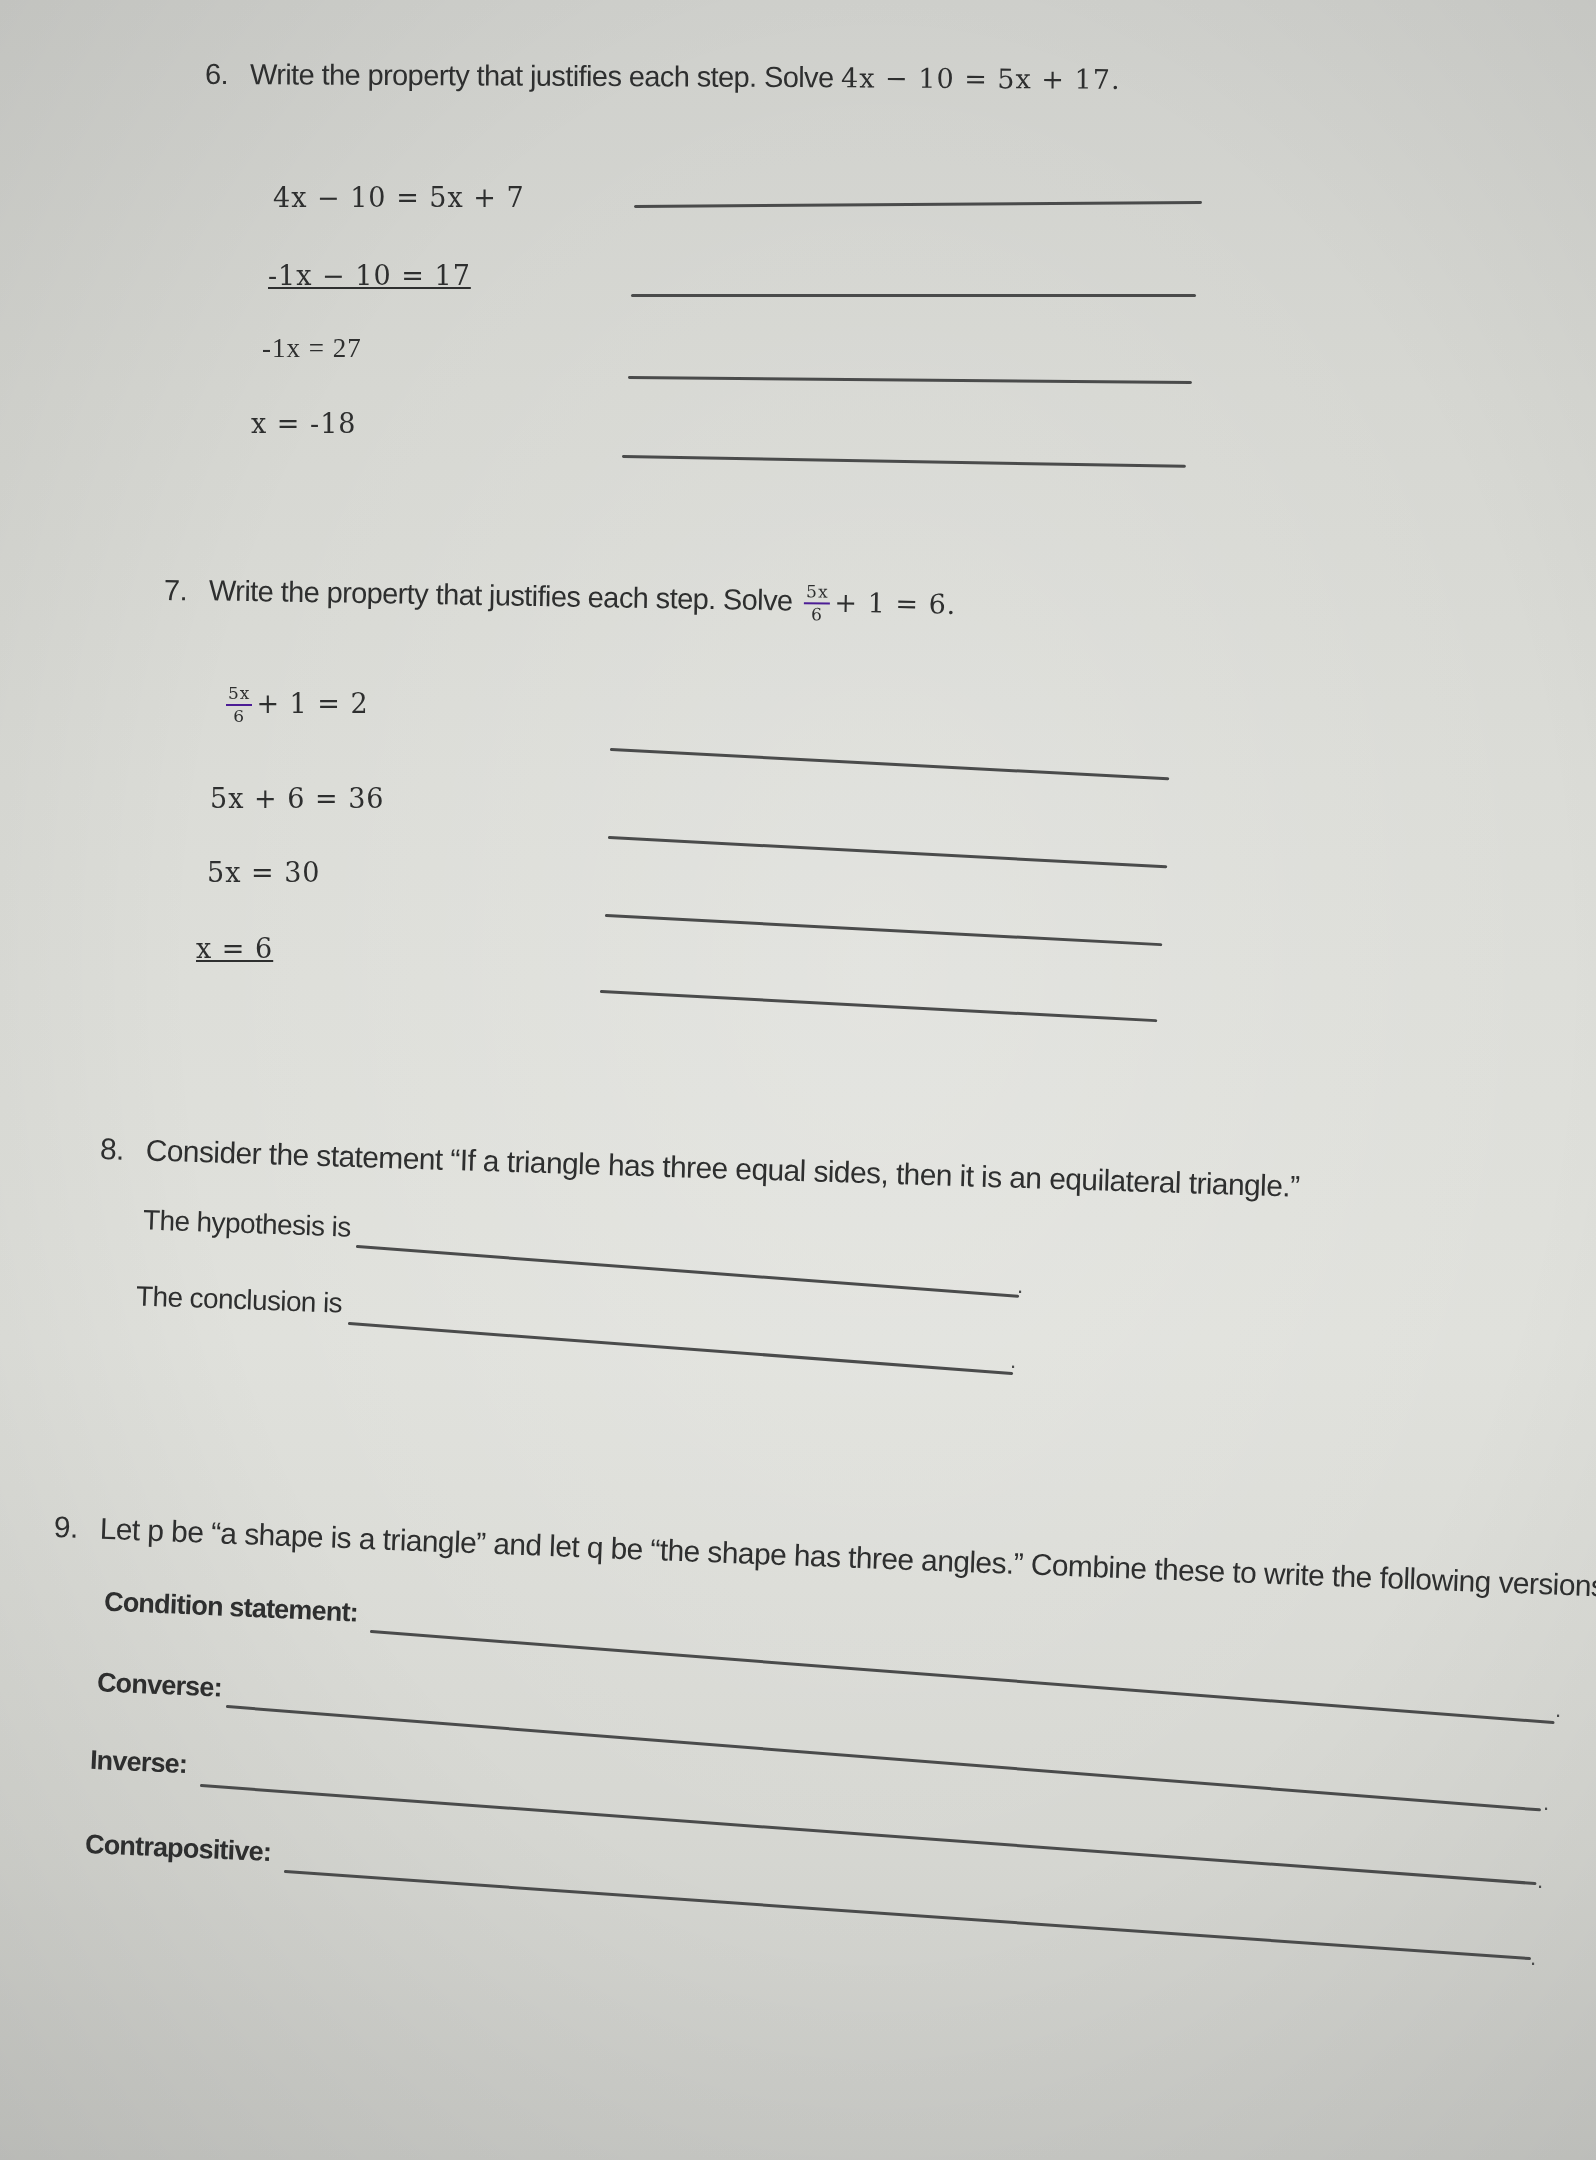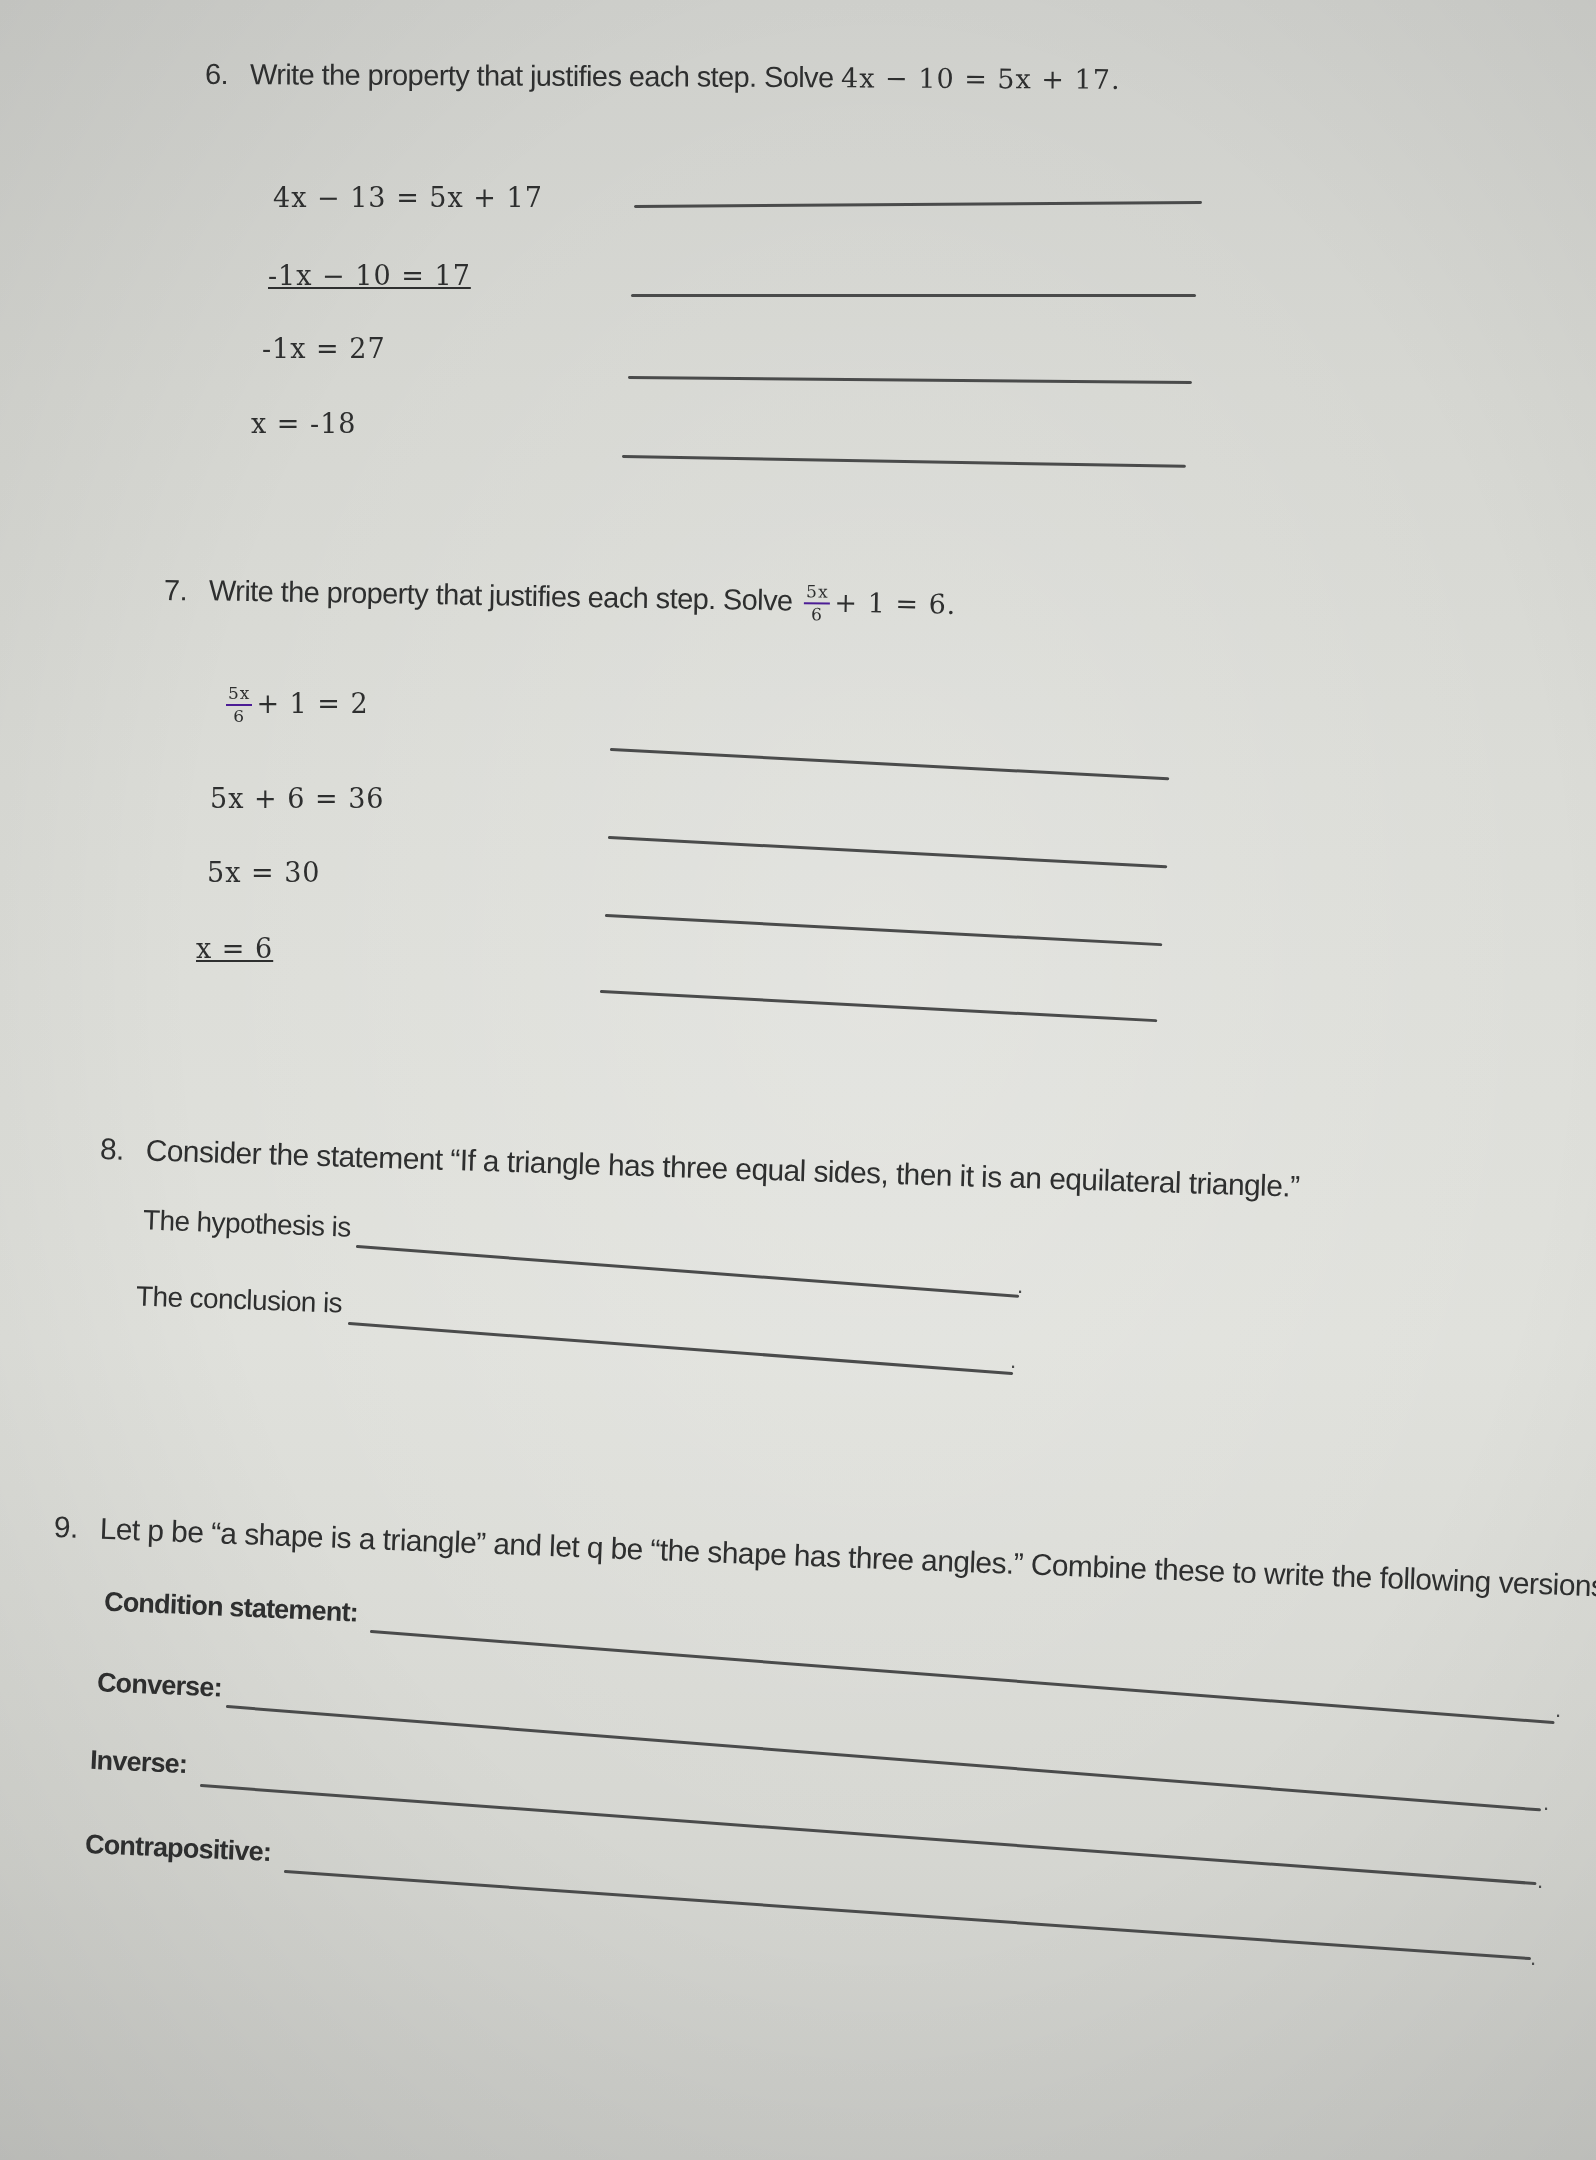--- a/index.html
+++ b/index.html
@@ -63,27 +63,27 @@
 </head>
 <body>
 
 <div class="vignette"></div>
 
 <div class="abs q-title" style="left:205px; top:58px; transform:rotate(0.3deg);">
   <span class="q-num">6.</span><span>Write the property that justifies each step. Solve</span>
   <span class="math">4x − 10 = 5x + 17.</span>
 </div>
 
-<div class="abs math" style="left:273px; top:182px;">4x − 13 = 5x + 17</div>
+<div class="abs math" style="left:273px; top:182px;">4x − 10 = 5x + 7</div>
 <div class="line" style="left:634px; top:205px; width:568px; transform:rotate(-0.4deg);"></div>
 
 <div class="abs math" style="left:268px; top:260px;text-decoration:underline;">-1x − 10 = 17</div>
 <div class="line" style="left:631px; top:294px; width:565px; transform:rotate(0deg);"></div>
 
-<div class="abs math" style="left:262px; top:333px;">-1x = 27</div>
+<div class="abs math" style="left:262px; top:333px;font-family:Liberation Serif, serif;">-1x = 27</div>
 <div class="line" style="left:628px; top:376px; width:564px; transform:rotate(0.5deg);"></div>
 
 <div class="abs math" style="left:251px; top:408px;">x = -18</div>
 <div class="line" style="left:622px; top:455px; width:564px; transform:rotate(1deg);"></div>
 
 <div class="abs q-title" style="left:164px; top:572px; transform:rotate(1deg);">
   <span class="q-num">7.</span><span>Write the property that justifies each step. Solve</span>
   <span class="math">
     <span class="frac">
         <span class="num">5x</span>

